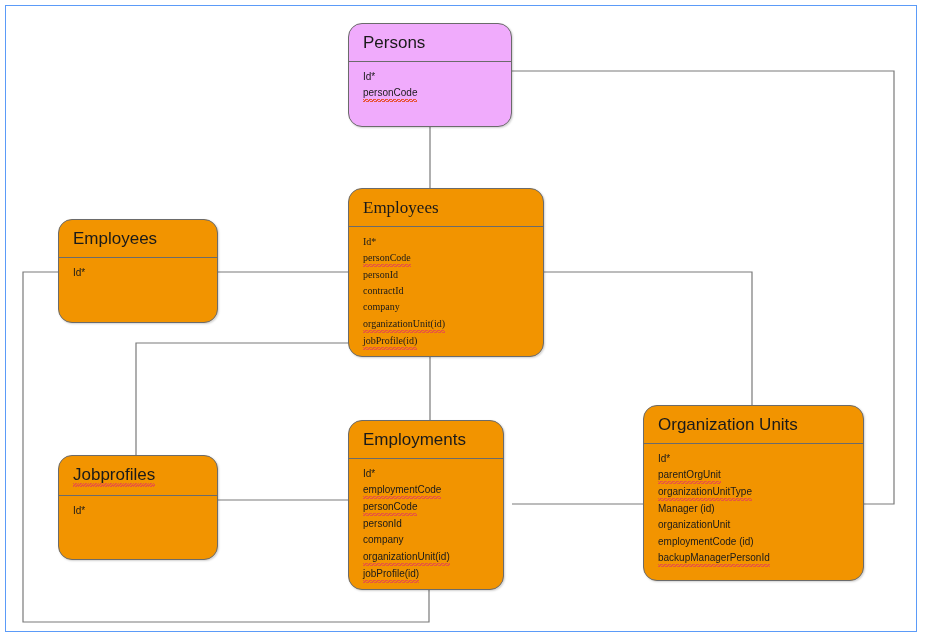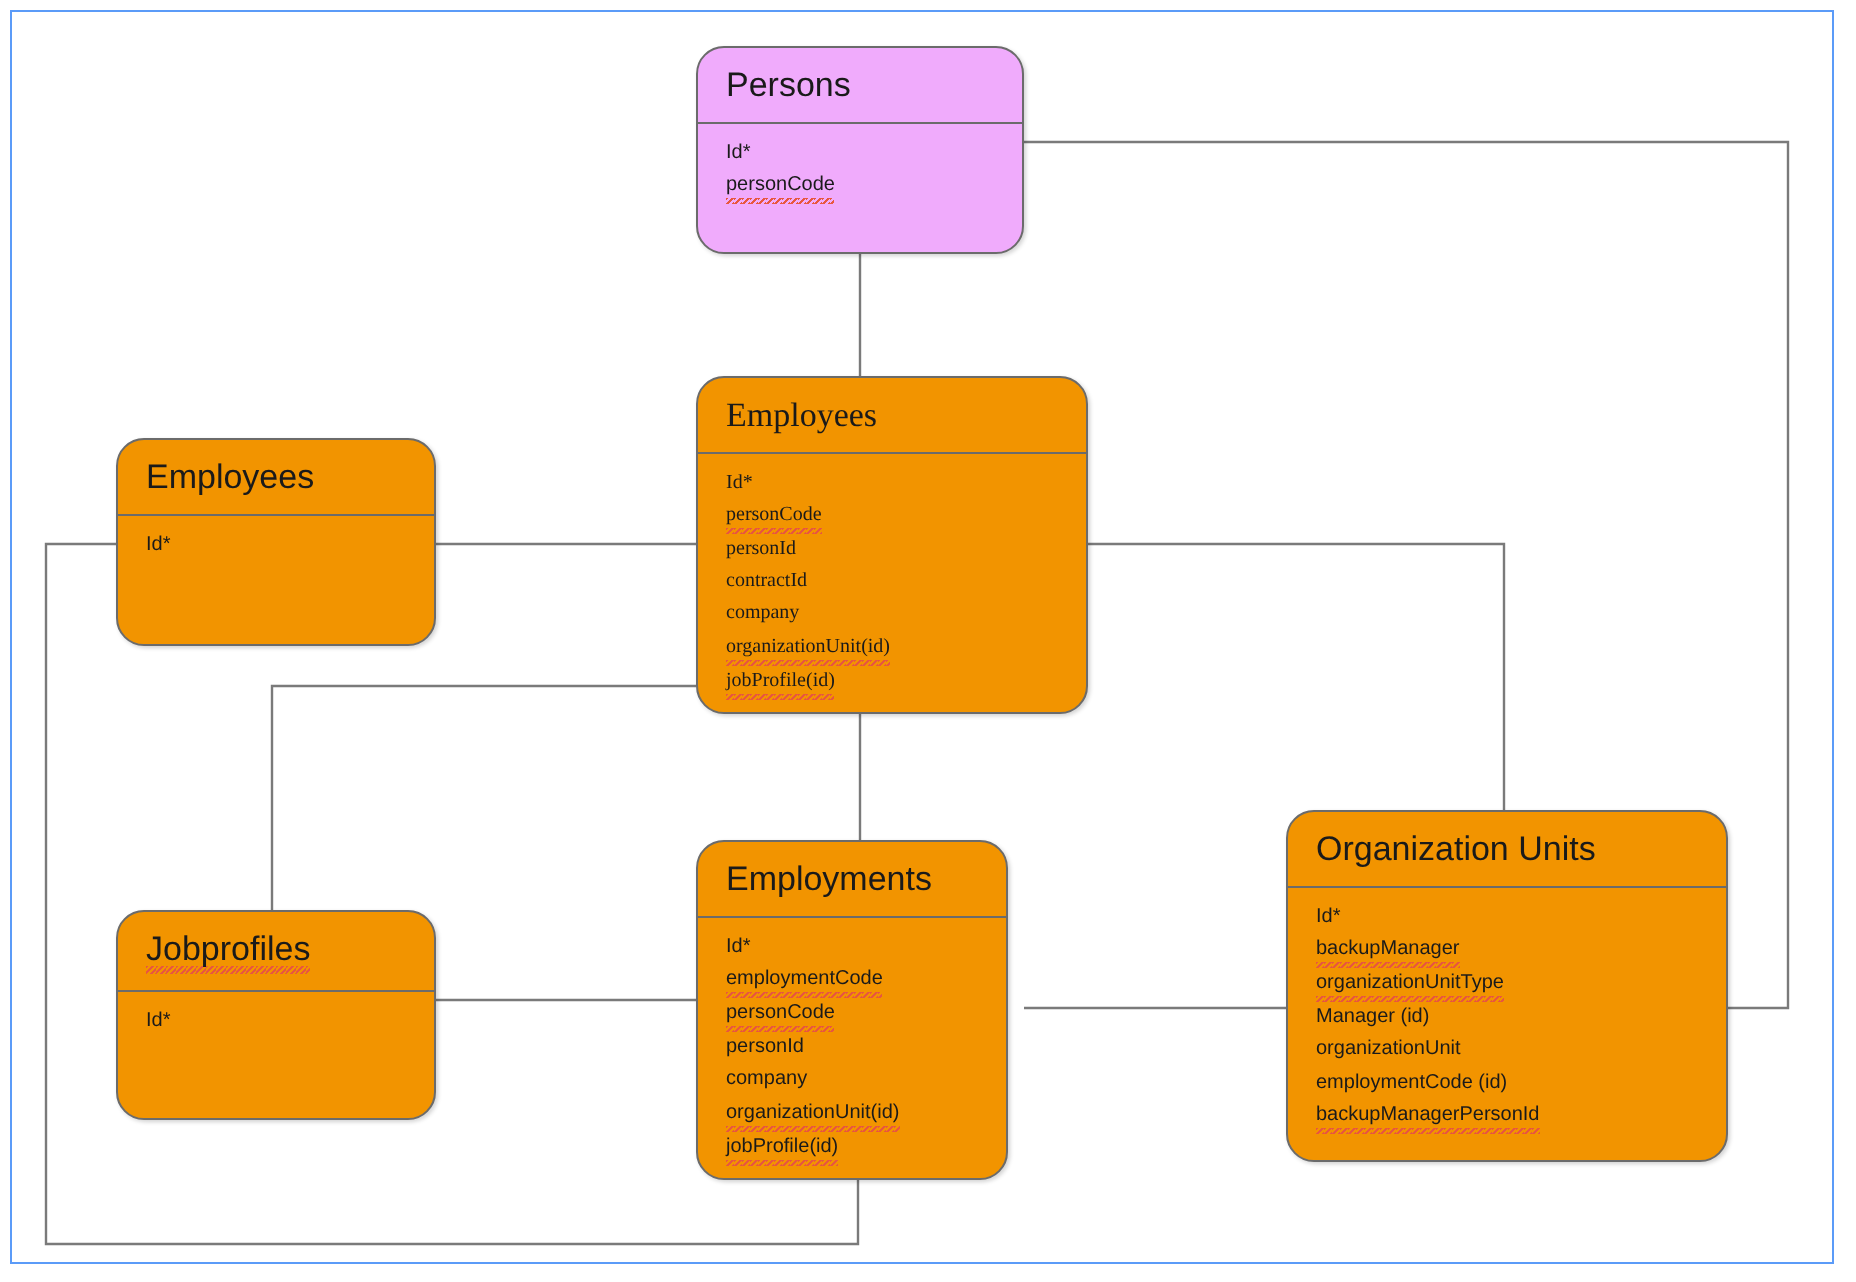--- a/index.html
+++ b/index.html
@@ -144,21 +144,21 @@
           <span class="field">personId</span>
           <span class="field">company</span>
           <span class="field squiggle">organizationUnit(id)</span>
           <span class="field squiggle">jobProfile(id)</span>
         </div>
       </div>
       <div class="entity" style="left: 643px; top: 405px; width: 221px; height: 176px; background: rgb(242, 148, 0); border-color: rgb(107, 107, 107);">
         <div class="entity-title"><span>Organization Units</span></div>
         <div class="entity-fields">
           <span class="field">Id*</span>
-          <span class="field squiggle">backupManager</span>
+          <span class="field squiggle">parentOrgUnit</span>
           <span class="field squiggle">organizationUnitType</span>
           <span class="field">Manager (id)</span>
           <span class="field">organizationUnit</span>
           <span class="field">employmentCode (id)</span>
           <span class="field squiggle">backupManagerPersonId</span>
         </div>
       </div>
     </div>
 </div>
 

